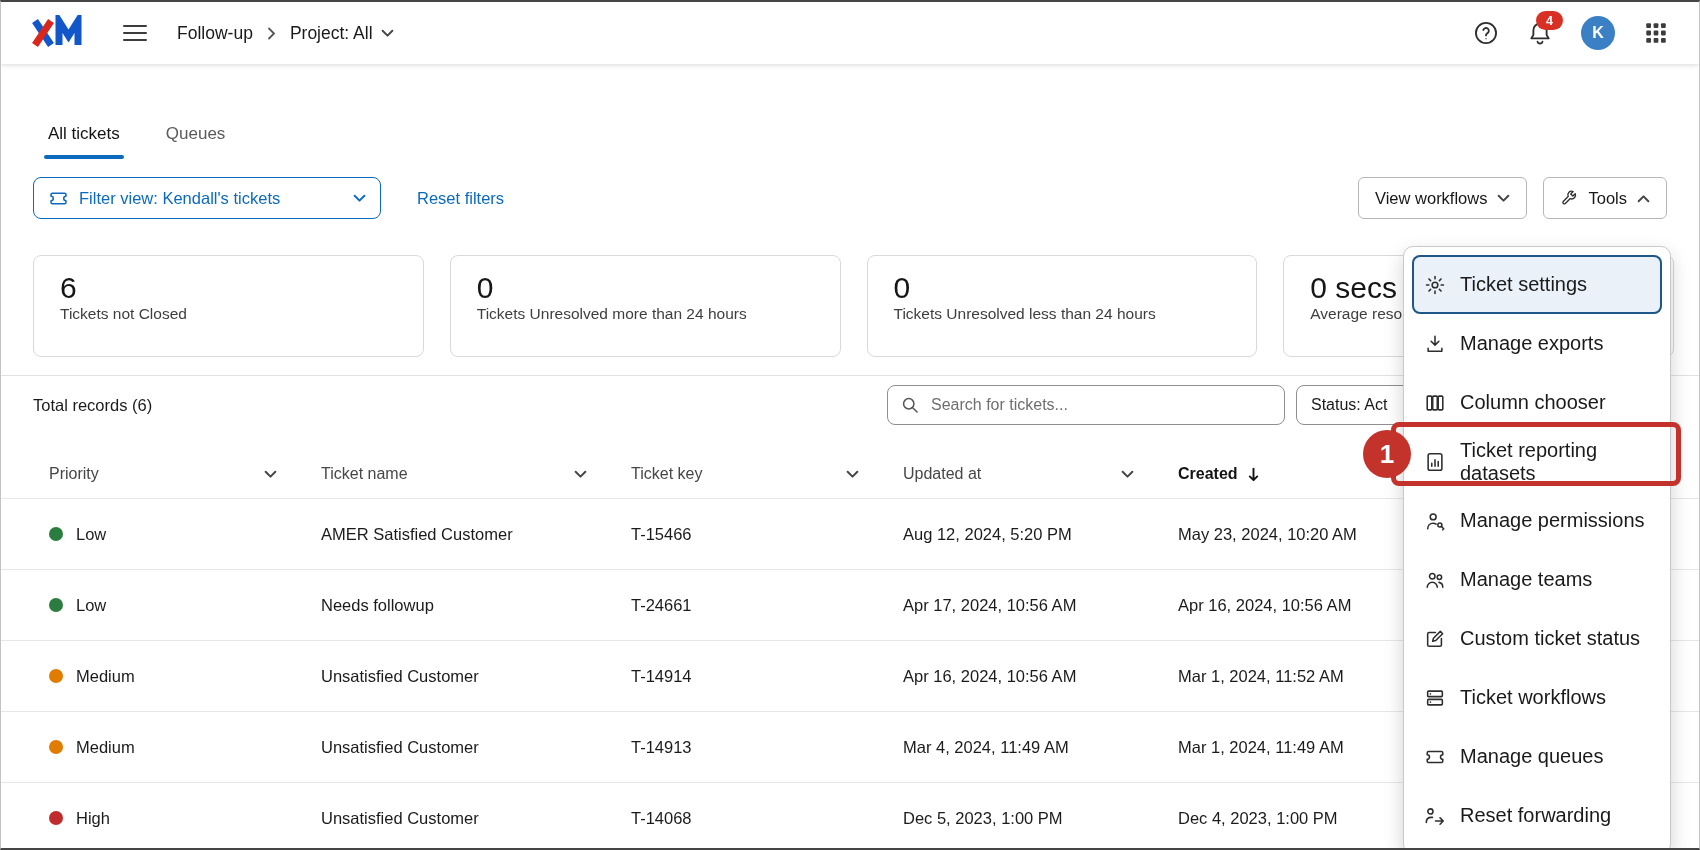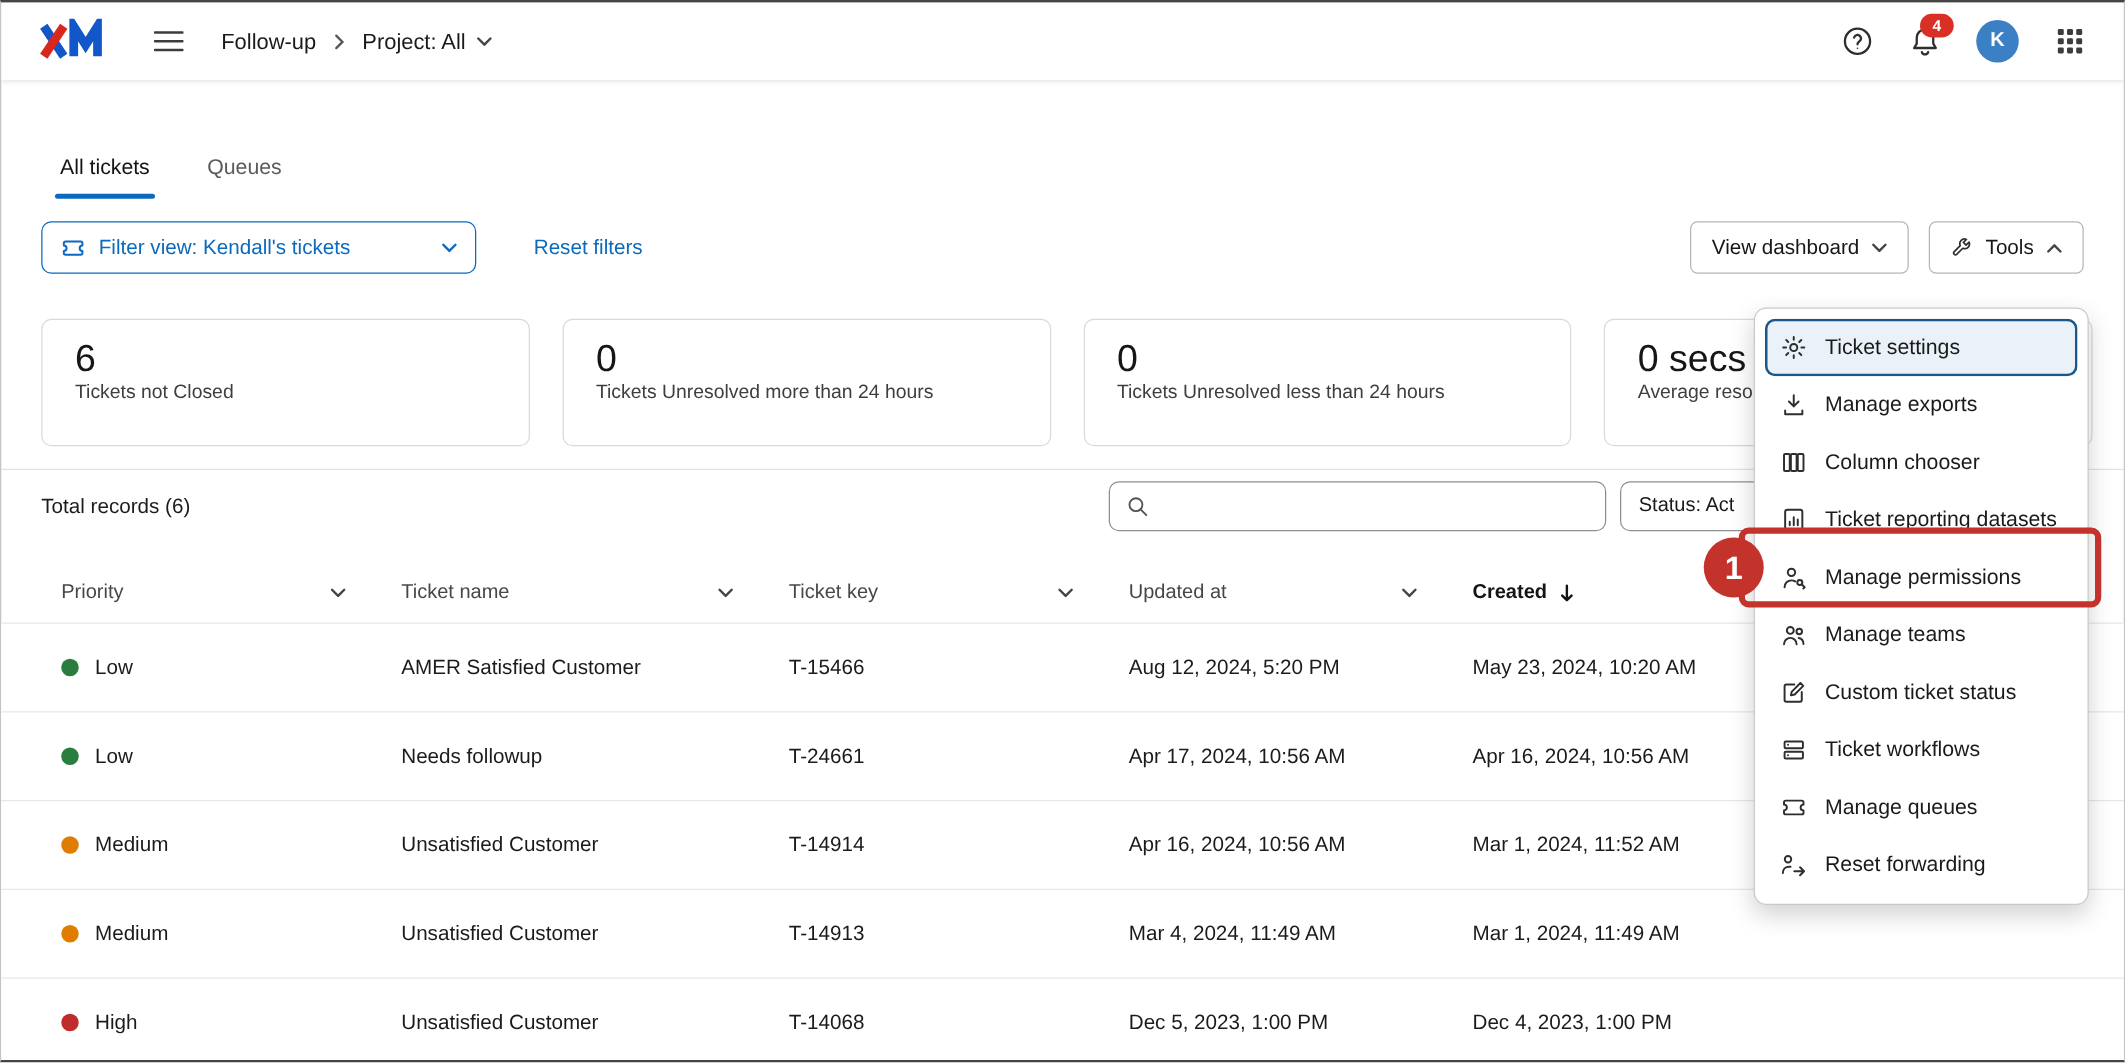--- a/index.html
+++ b/index.html
@@ -32,21 +32,21 @@
   .tabs{display:flex;gap:46px;margin:60px 0 0 47px;}
   .tab{font-size:17px;color:#5b5b5b;padding-bottom:15px;position:relative;cursor:pointer;}
   .tab.active{color:#141414;}
   .tab.active::after{content:"";position:absolute;left:-4px;right:-4px;bottom:0;height:4px;background:#0b6abe;border-radius:2px;}
 
   
   .filter-row{display:flex;align-items:center;margin:18px 32px 0 32px;}
   .filter-view{display:flex;align-items:center;justify-content:space-between;width:348px;height:42px;
     border:1px solid #0b6abe;border-radius:8px;padding:0 14px;background:#fff;color:#0b6abe;font-size:16.5px;cursor:pointer;box-sizing:border-box;}
   .fv-left{display:flex;align-items:center;gap:10px;}
-  .link{color:#0b6abe;font-size:16.5px;margin-left:46px;cursor:pointer;text-decoration:none;text-align:right;}
+  .link{color:#0b6abe;font-size:16.5px;margin-left:36px;cursor:pointer;text-decoration:none;text-align:right;}
   .btn-group{margin-left:auto;display:flex;gap:16px;}
   .btn{display:flex;align-items:center;gap:10px;height:42px;padding:0 16px;border:1px solid #b6b6b6;border-radius:6px;
     background:#fff;font-size:16.5px;color:#171717;cursor:pointer;box-sizing:border-box;}
 
   
   .cards{display:flex;gap:26px;margin:36px 25px 0 32px;}
   .card{flex:1;height:102px;border:1px solid #d9d9d9;border-radius:8px;padding:15px 26px;box-sizing:border-box;overflow:hidden;background:#fff;}
   .card .num{font-size:30px;color:#161616;white-space:nowrap;}
   .card .lbl{font-size:15.5px;color:#3e3e3e;white-space:nowrap;}
 
@@ -67,21 +67,21 @@
   .thead{height:48px;margin-top:16px;font-size:16px;color:#474747;}
   .th{display:flex;align-items:center;justify-content:space-between;padding-right:44px;cursor:pointer;}
   .th.sorted{justify-content:flex-start;gap:9px;color:#141414;font-weight:bold;}
   .trow{height:70px;border-top:1px solid #e7e7e7;font-size:16.5px;color:#1b1b1b;cursor:pointer;background:#fff;}
   .pcell{display:flex;align-items:center;gap:13px;}
   .dot{width:14px;height:14px;border-radius:50%;flex:0 0 auto;}
 
   
   .menu{position:absolute;left:1402px;top:244px;width:268px;background:#fff;border:1px solid #c9c9c9;border-radius:10px;
     box-shadow:0 8px 20px rgba(0,0,0,.18);padding:8px;box-sizing:border-box;z-index:20;}
-  .mi{display:flex;align-items:center;gap:14px;height:46px;padding:0 12px;font-size:17px;border-radius:8px;cursor:pointer;color:#1a1a1a;box-sizing:border-box;}
+  .mi{display:flex;align-items:center;gap:14px;height:59px;padding:0 12px;font-size:20px;border-radius:8px;cursor:pointer;color:#1a1a1a;box-sizing:border-box;}
   .mi.selected{background:#eaf1f8;box-shadow:inset 0 0 0 2px #1d5787;}
 
   
   .anno-box{position:absolute;left:1390px;top:420px;width:290px;height:64px;border:5px solid #c3322b;border-radius:8px;
     z-index:30;box-sizing:border-box;pointer-events:none;}
   .anno-badge{position:absolute;left:1362px;top:428px;width:48px;height:48px;border-radius:50%;background:#c3322b;color:#fff;
     font-size:26px;font-weight:bold;display:flex;align-items:center;justify-content:center;z-index:31;pointer-events:none;}
 </style>
 </head>
 <body>
@@ -150,21 +150,21 @@
         </svg>
         <span>Filter view: Kendall's tickets</span>
       </span>
       <svg class="chev" style="stroke:#0b6abe" viewBox="0 0 12 8">
           <path d="M1.5 1.5L6 6l4.5-4.5"></path>
         </svg>
     </div>
     <a class="link">Reset filters</a>
     <div class="btn-group">
       <div class="btn">
-        <span>View dashboard</span>
+        <span>View workflows</span>
         <svg class="chev" viewBox="0 0 12 8">
             <path d="M1.5 1.5L6 6l4.5-4.5"></path>
           </svg>
       </div>
       <div class="btn">
         <svg class="ic-sm" viewBox="0 0 24 24">
           <path d="M20.3 6.2a5 5 0 0 1-6.6 6.6l-6.6 6.6a2 2 0 0 1-2.8-2.8l6.6-6.6a5 5 0 0 1 6.6-6.6L14.3 6.6l2.8 2.8 3.2-3.2z"></path>
         </svg>
         <span>Tools</span>
         <svg class="chev" viewBox="0 0 12 8" style="transform:rotate(180deg)">
@@ -195,20 +195,21 @@
 
   <div class="divider"></div>
 
   <div class="records">
     <span class="total">Total records (6)</span>
     <div class="search">
       <svg class="ic-sm" style="stroke:#555;width:20px;height:20px" viewBox="0 0 24 24">
         <circle cx="10.5" cy="10.5" r="6.2"></circle>
           <path d="M15.2 15.2L20.5 20.5"></path>
       </svg>
+      <input type="text" placeholder="Search for tickets..." style="">
     </div>
     <div class="status-btn">
       <span>Status: Act</span>
     </div>
   </div>
 
   <div class="thead">
     <div class="th">
       <span>Priority</span>
       <svg class="chev" viewBox="0 0 12 8">

